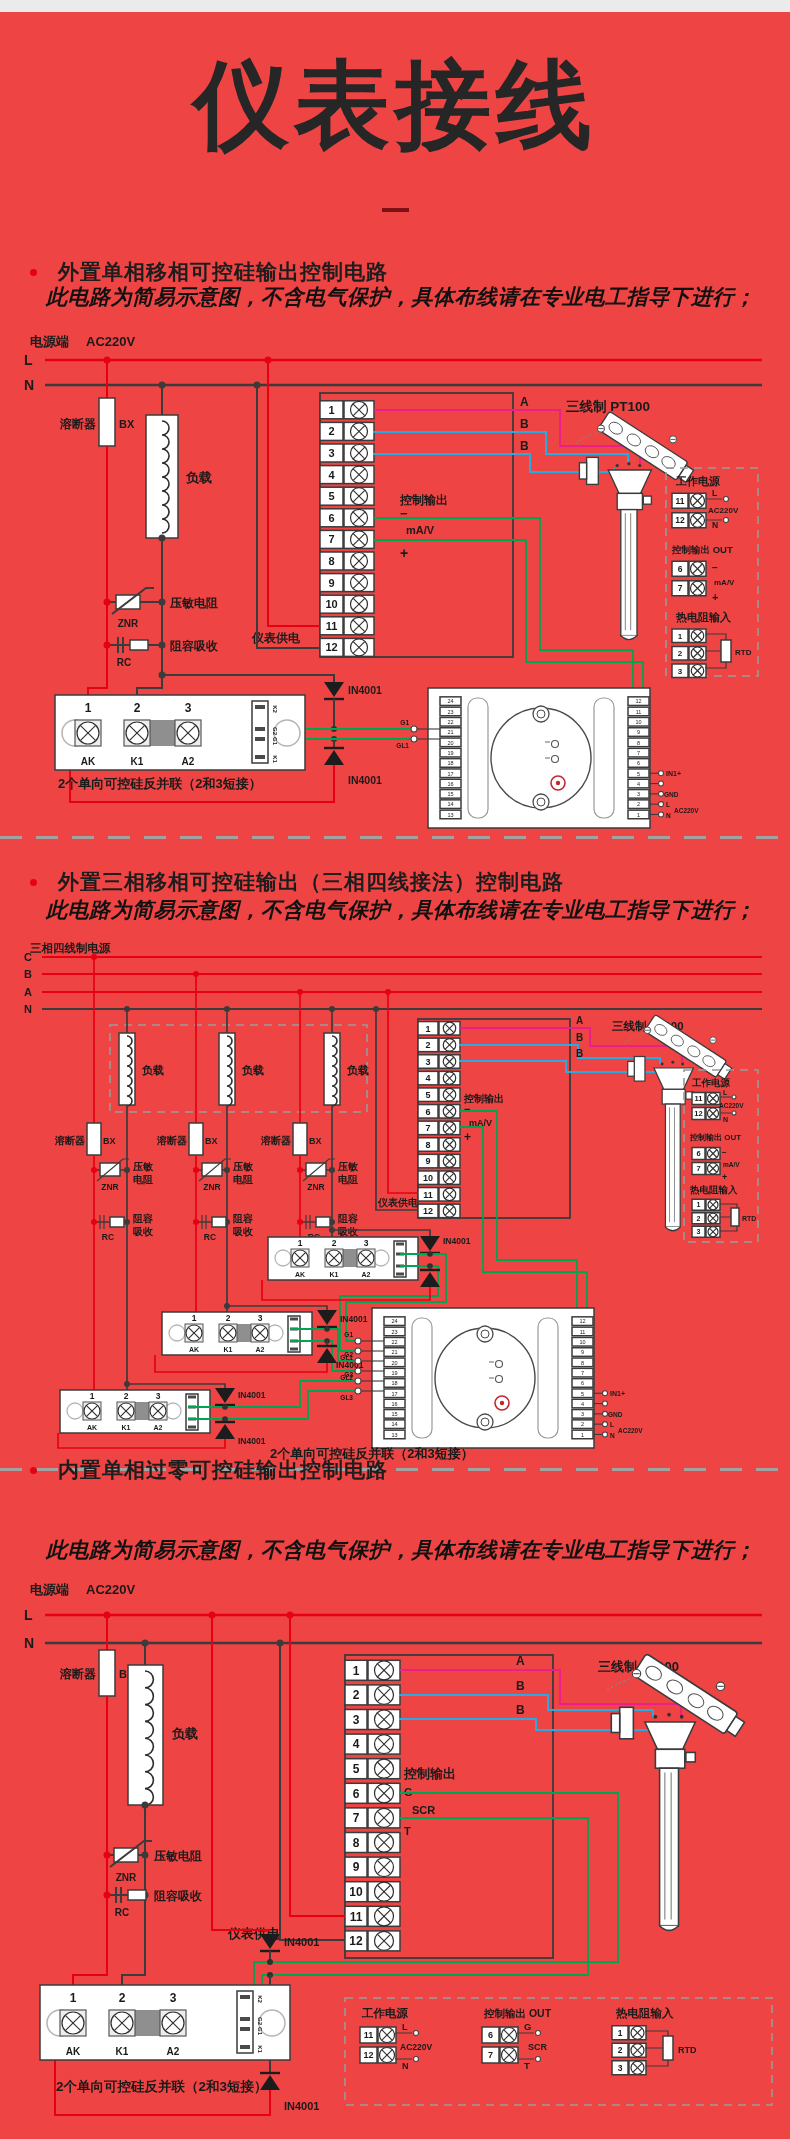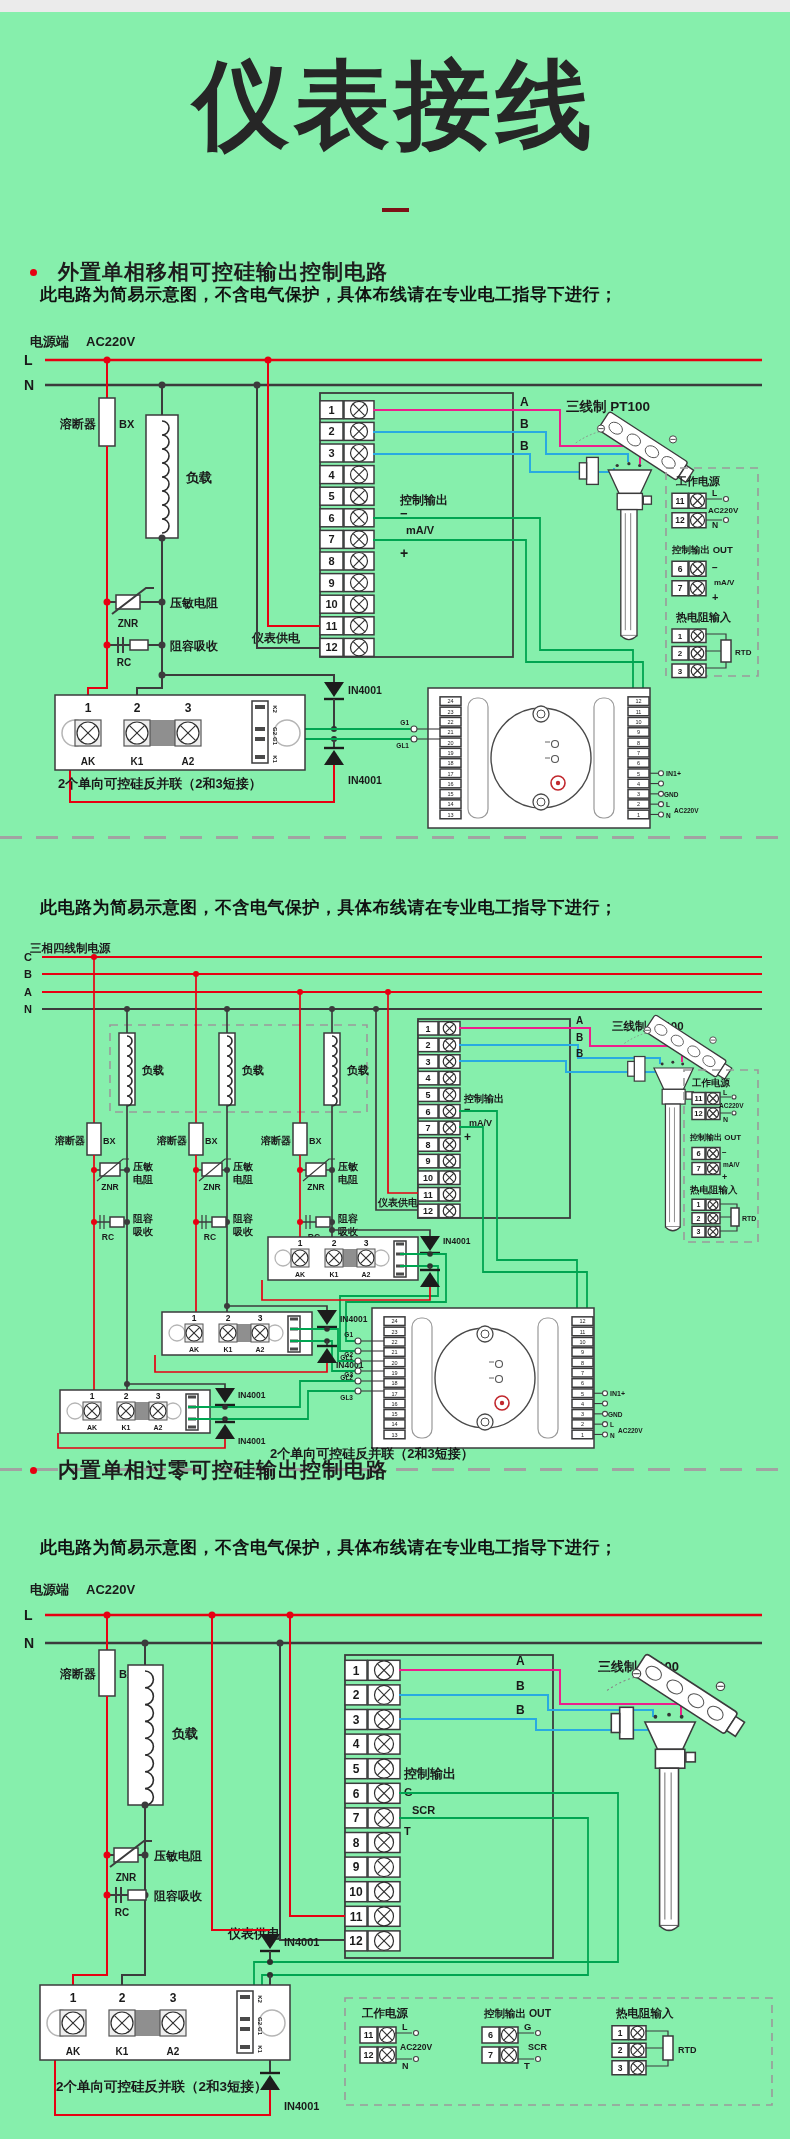--- a/index.html
+++ b/index.html
@@ -1,25 +1,25 @@
 <!DOCTYPE html>
 <html><head>
 <meta charset="utf-8">
 <style>
   html,body{margin:0;padding:0;background:#fff;}
   body{font-family:"Liberation Sans","DejaVu Sans",sans-serif;}
-  #page{position:relative;width:790px;height:2139px;background:#86efac;overflow:hidden;}
+  #page{position:relative;width:790px;height:2139px;background:#ef4444;overflow:hidden;}
   #topbar{position:absolute;top:0;left:0;width:790px;height:12px;background:#ebebeb;}
   #title{position:absolute;top:42px;left:0;width:790px;text-align:center;
          font-size:96px;font-weight:900;color:#262626;letter-spacing:5px;margin:0;}
   #title-underline{position:absolute;top:208px;left:382px;width:27px;height:4px;background:#7d1016;}
   .sec-head{position:absolute;left:30px;display:flex;align-items:center;}
   .bullet{width:7px;height:7px;border-radius:50%;background:#e60012;margin-right:9px;flex:0 0 auto;}
   .sec-head h2{margin:12px;font-size:21px;font-weight:bold;color:#1d1d1d;letter-spacing:1px;}
-  .sec-sub{position:absolute;left:40px;font-size:17px;font-weight:bold;color:#111;letter-spacing:.5px;}
+  .sec-sub{position:absolute;left:46px;font-size:21px;font-weight:bold;color:#111;letter-spacing:.5px;font-style:italic;}
   .divider{position:absolute;left:0;width:790px;height:3px;
     background:repeating-linear-gradient(90deg,#a2a2a2 0 22px,transparent 22px 36px);}
   svg{position:absolute;left:0;}
   svg text{font-family:"Liberation Sans","DejaVu Sans",sans-serif;}
 </style>
 <style>
  .rl{stroke:#e60012;stroke-width:2.5;fill:none}.bl{stroke:#3b3b3c;stroke-width:2.5;fill:none}
  .rl2{stroke:#e60012;stroke-width:2;fill:none}.bl2{stroke:#3b3b3c;stroke-width:2;fill:none}
  .rw{stroke:#e60012;stroke-width:2;fill:none}.bw{stroke:#3b3b3c;stroke-width:2;fill:none}
  .rw2{stroke:#e60012;stroke-width:1.7;fill:none}.bw2{stroke:#3b3b3c;stroke-width:1.7;fill:none}
@@ -415,20 +415,24 @@
           <line x1="21.25" y1="48" x2="29.75" y2="39.5" stroke="#2e2e2e" stroke-width="1.1"></line>
         </g>
       <path d="M705,314 H726 V320 M705,348 H726 V342 M705,331 H721" class="tw"></path>
       <rect x="721" y="320" width="10" height="22" class="comp"></rect>
       <text x="735" y="335" font-size="8" font-weight="bold">RTD</text>
     </g>
   </svg>
 
   <div class="divider" style="top:836px"></div>
 
+  <div class="sec-head" style="top:856px">
+    <span class="bullet"></span>
+    <h2>外置三相移相可控硅输出（三相四线接法）控制电路</h2>
+  </div>
   <div class="sec-sub" style="top:896px">此电路为简易示意图，不含电气保护，具体布线请在专业电工指导下进行；</div>
 
   <svg style="top:940px" width="790" height="522" viewBox="0 0 790 522">
     <text x="30" y="12" font-size="11.5" font-weight="bold">三相四线制电源</text>
     <text x="24" y="21" font-size="11" font-weight="bold" fill="#e60012">C</text>
     <text x="24" y="38" font-size="11" font-weight="bold" fill="#e60012">B</text>
     <text x="24" y="56" font-size="11" font-weight="bold" fill="#e60012">A</text>
     <text x="24" y="73" font-size="11" font-weight="bold">N</text>
     <path d="M42,17 H762" class="rl2"></path>
       <path d="M42,34 H762" class="rl2"></path>

